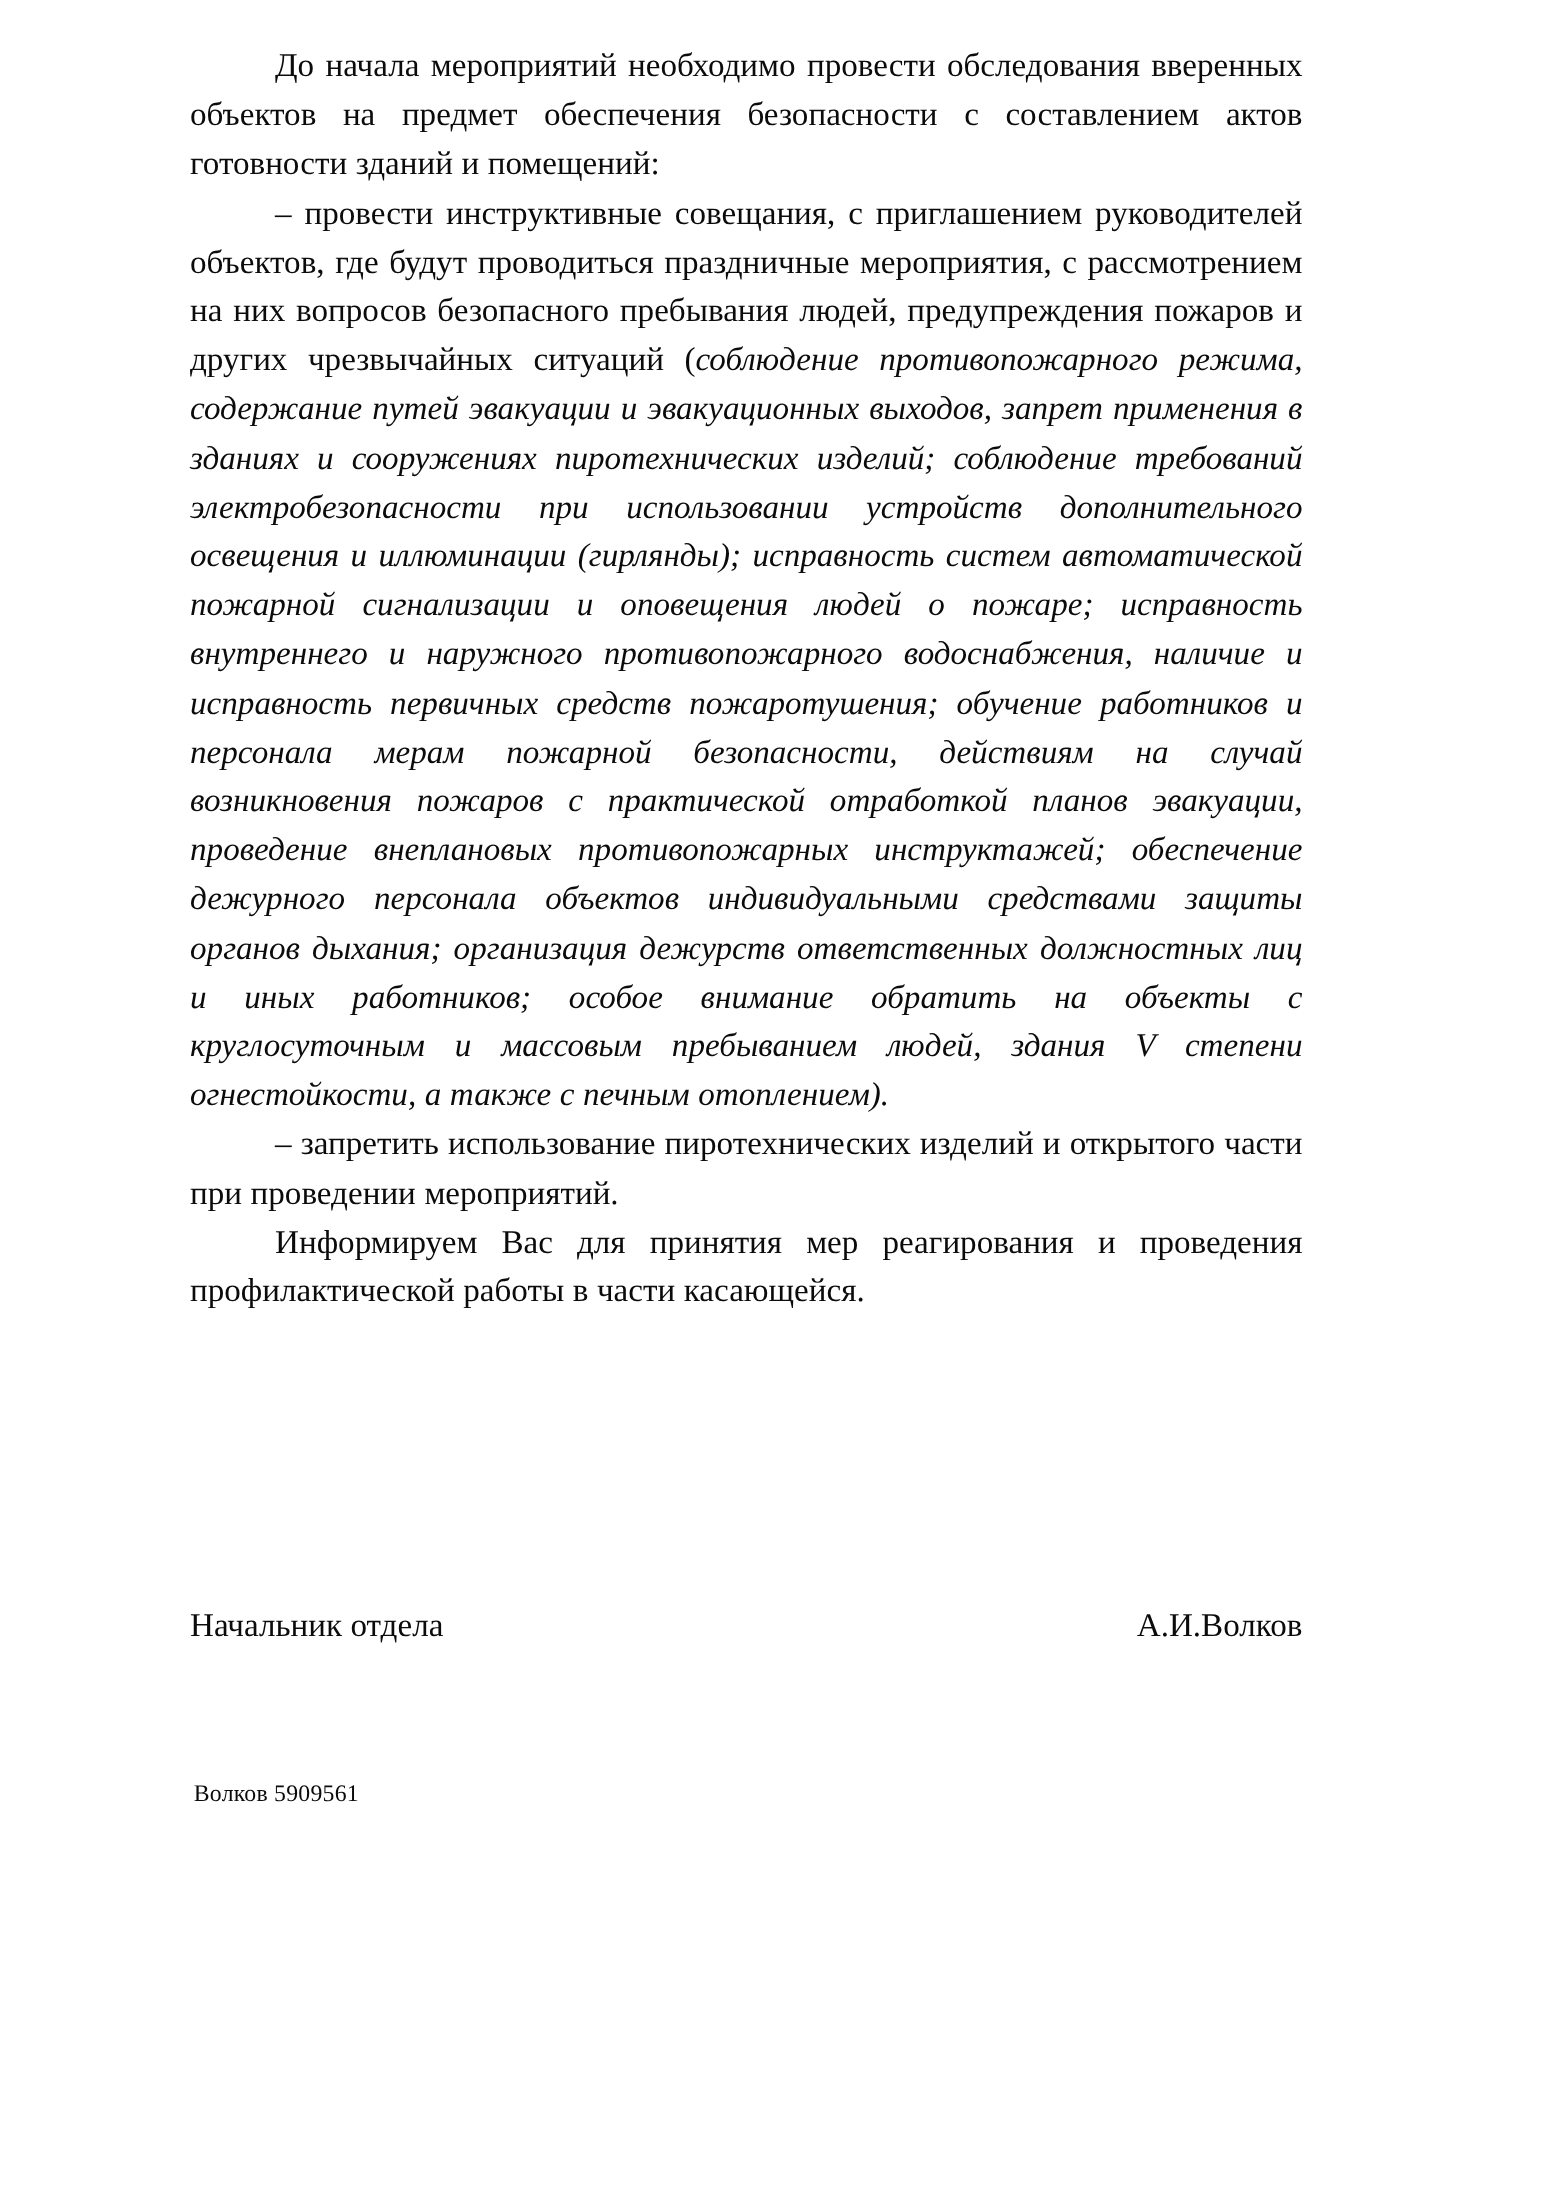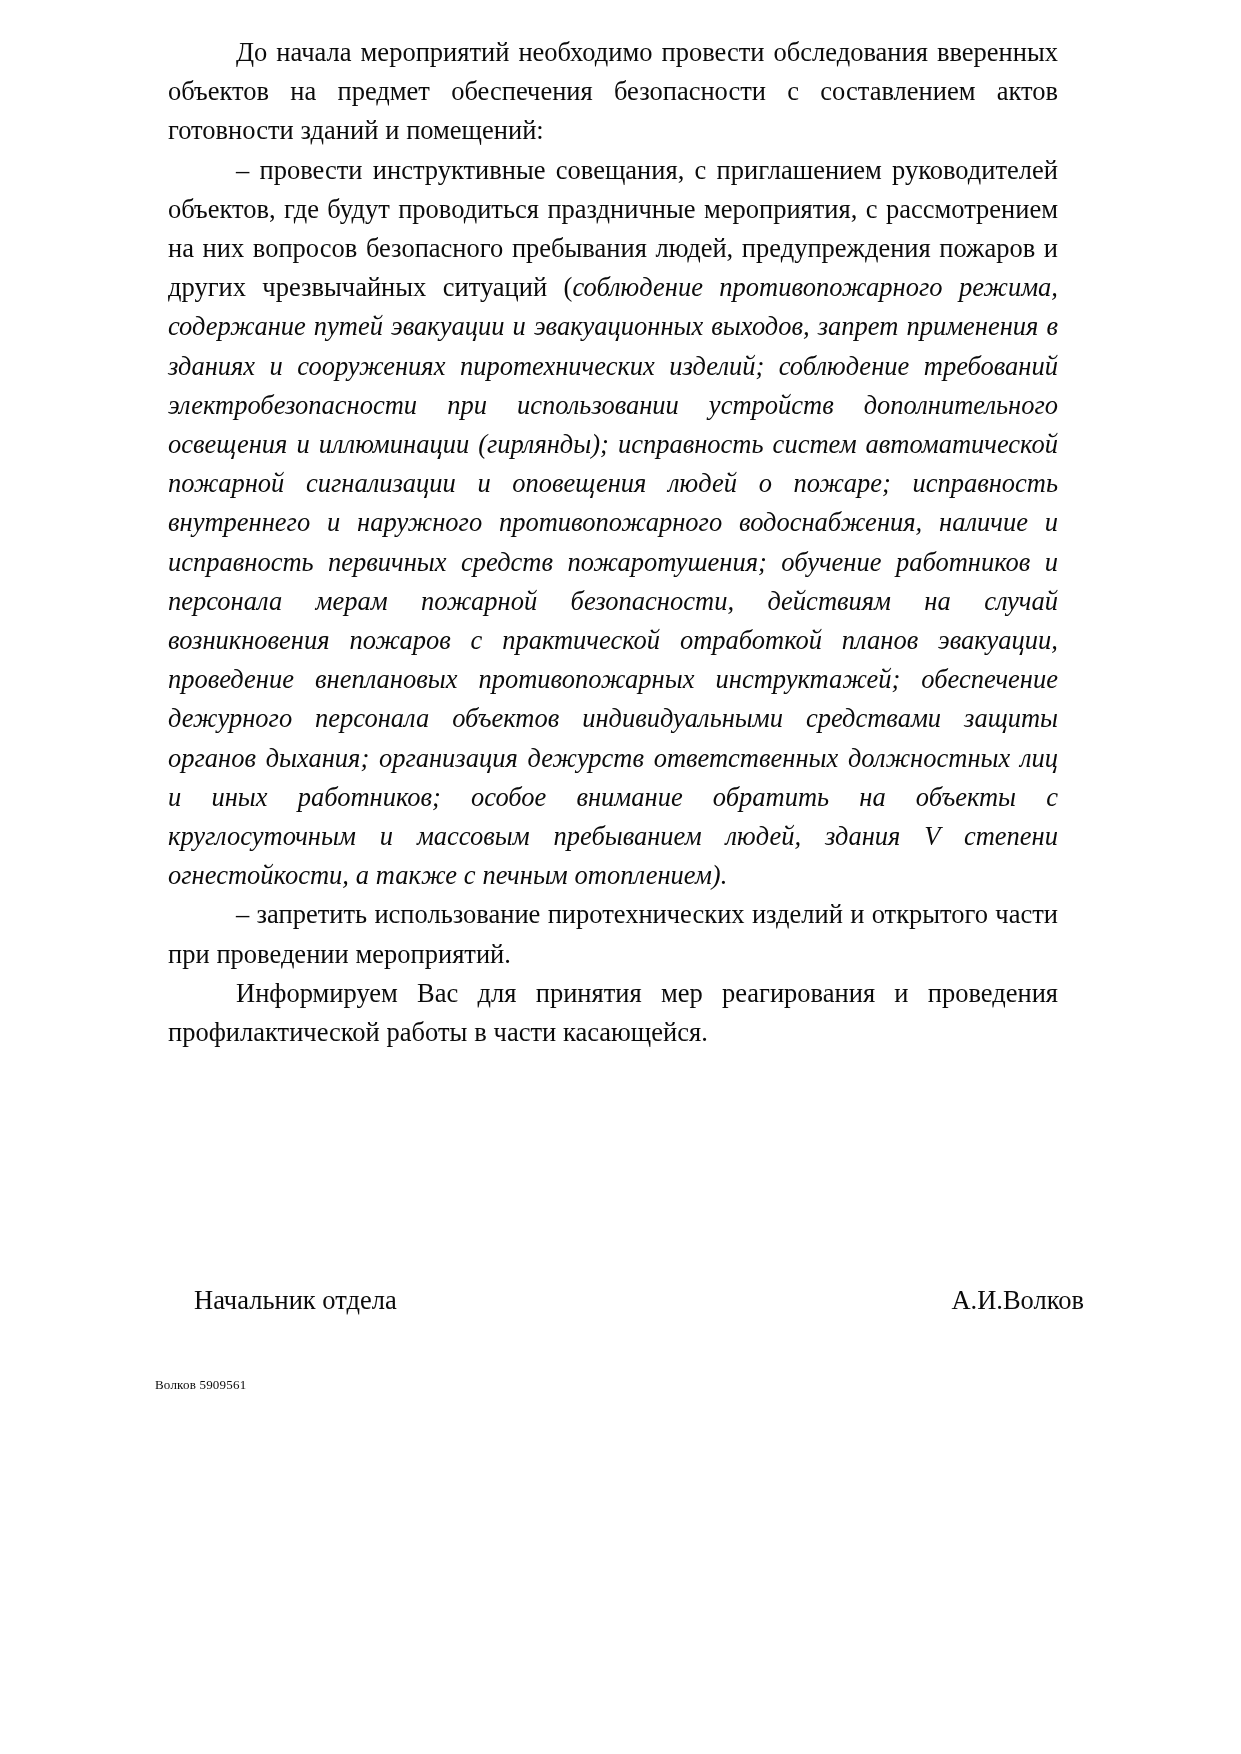--- a/index.html
+++ b/index.html
@@ -12,21 +12,21 @@
     width: 1241px;
     height: 1754px;
     background: #ffffff;
     margin: 0 auto;
     overflow: hidden;
     font-family: "Liberation Serif", "DejaVu Serif", serif;
     color: #0b0b0b;
   }
   .body-area {
     position: absolute;
-    left: 168px;
+    left: 152px;
     top: 33px;
     width: 890px;
   }
   p.para {
     margin: 0;
     text-align: justify;
     text-justify: inter-word;
     font-size: 26.5px;
     line-height: 39.2px;
     text-indent: 68px;
@@ -48,30 +48,29 @@
   .sig-block {
     position: absolute;
     left: 152px;
     top: 1283px;
     width: 890px;
     display: flex;
     justify-content: space-between;
     align-items: baseline;
     font-size: 26.5px;
     line-height: 34px;
-    margin-left: 42px;
   }
   .sig-left, .sig-right {
     white-space: nowrap;
   }
   .footer-note {
     position: absolute;
     left: 155px;
-    top: 1375px;
-    font-size: 13px;
+    top: 1426px;
+    font-size: 19px;
     line-height: 20px;
     letter-spacing: 0.2px;
   }
 </style>
 </head>
 <body>
 
 <div class="page">
 
   <div class="body-area">

